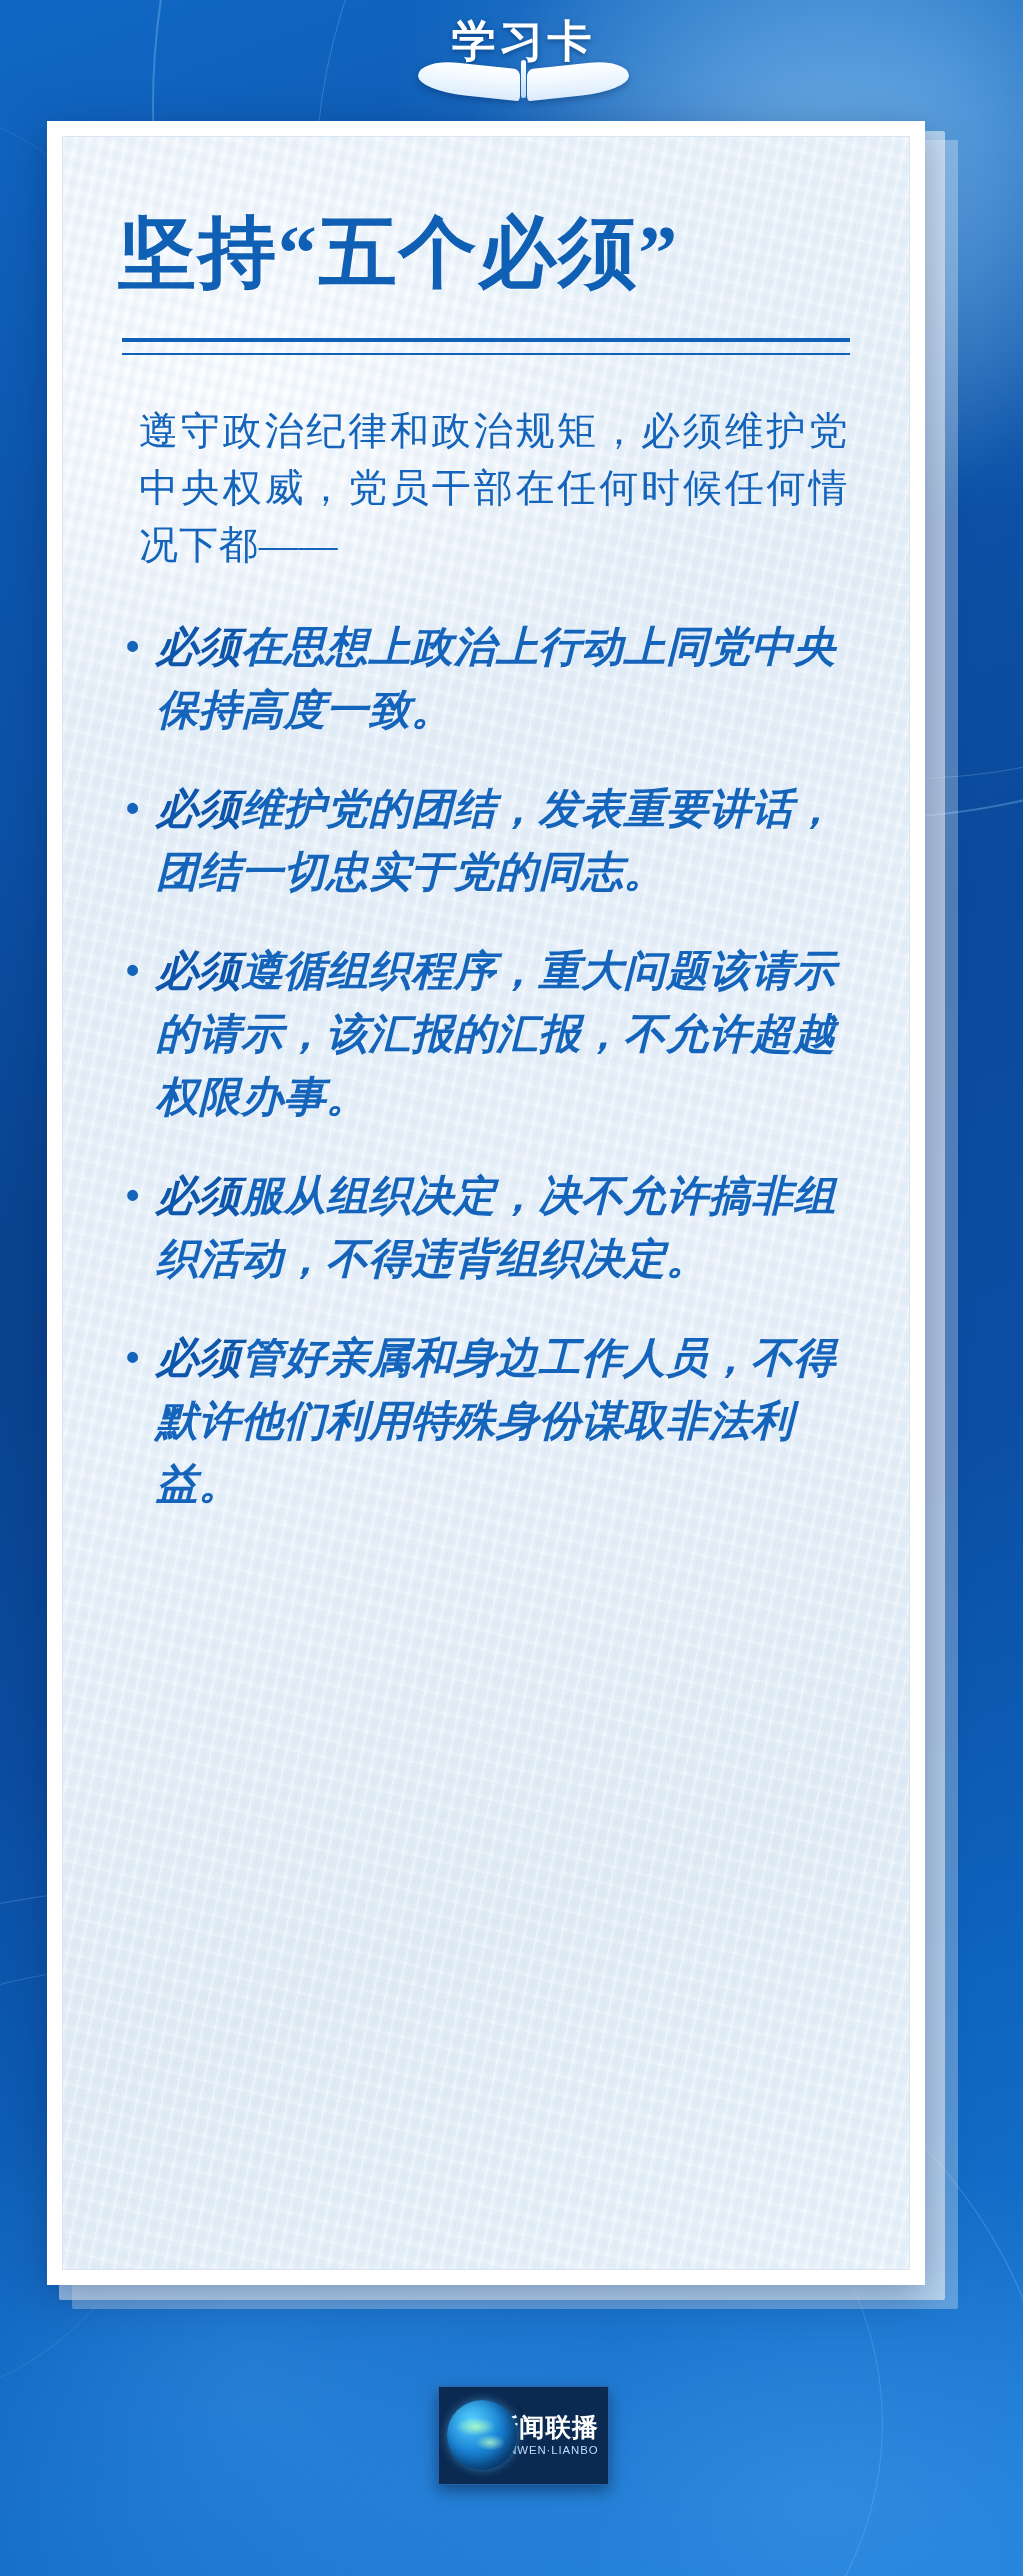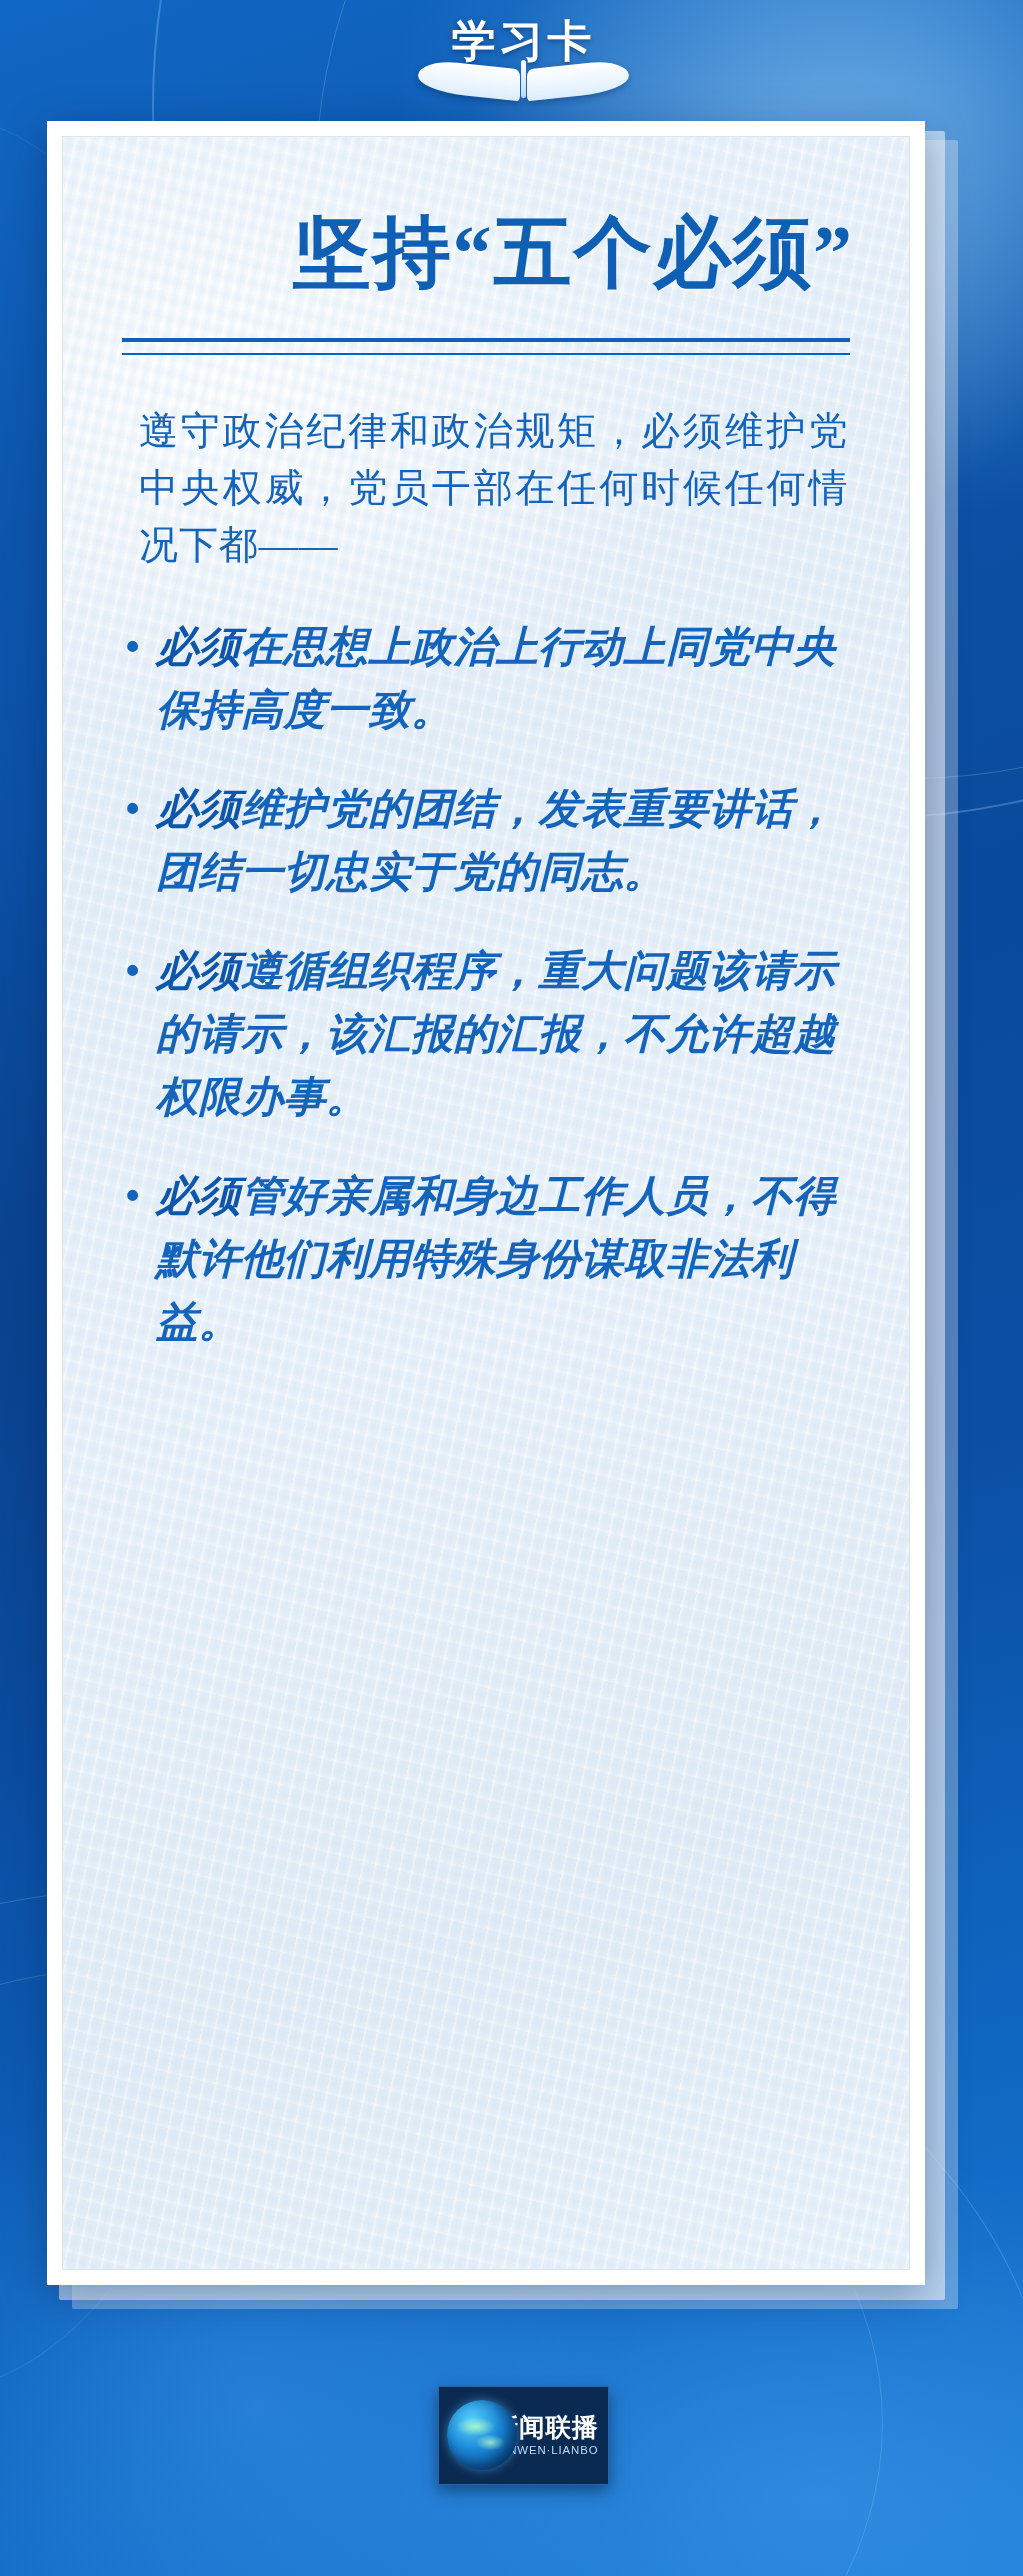--- a/index.html
+++ b/index.html
@@ -161,21 +161,21 @@
     position: relative;
     padding: 53px 55px 0 55px;
   }
 
   .title {
     font-family: "Liberation Serif", serif;
     font-weight: bold;
     font-size: 78px;
     line-height: 91px;
     color: #0f5fb4;
-    text-align: right;
+    text-align: left;
     letter-spacing: 1.9px;
     margin: 17px 0 0 0;
     text-shadow: 0 0.9px 0 rgba(255,255,255,0.6);
   }
 
   .rule {
     margin: 40px 3.8px 0 3.8px;
     height: 11.4px;
     border-top: 4.7px solid #1060b8;
     border-bottom: 2.8px solid #1060b8;
@@ -333,20 +333,23 @@
             <li>
               <span class="kw">必须</span><span>在思想上政治上行动上同党中央保持高度一致。</span>
             </li>
             <li>
               <span class="kw">必须</span><span>维护党的团结，发表重要讲话，团结一切忠实于党的同志。</span>
             </li>
             <li>
               <span class="kw">必须</span><span>遵循组织程序，重大问题该请示的请示，该汇报的汇报，不允许超越权限办事。</span>
             </li>
             <li>
+              <span class="kw">必须</span><span>服从组织决定，决不允许搞非组织活动，不得违背组织决定。</span>
+            </li>
+            <li>
               <span class="kw">必须</span><span>管好亲属和身边工作人员，不得默许他们利用特殊身份谋取非法利益。</span>
             </li>
           </ul>
 
 
         </div>
       </div>
     </div>
   </div>
 

